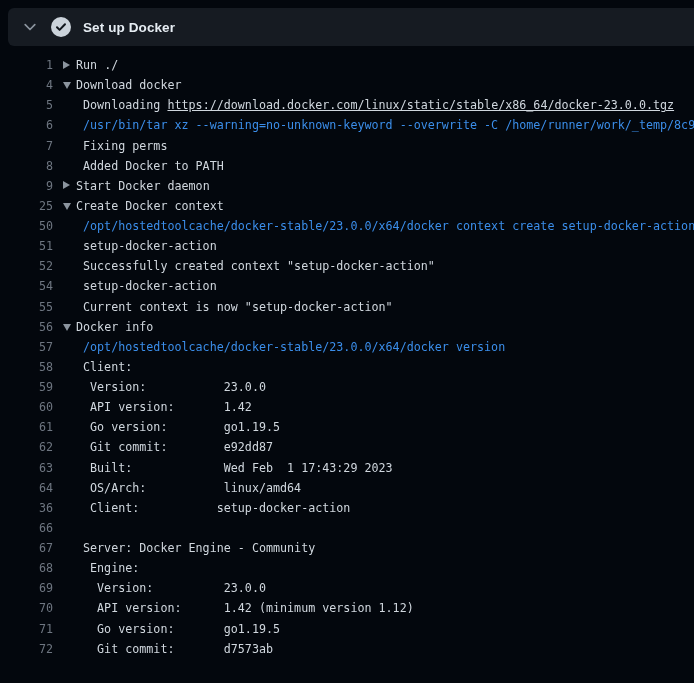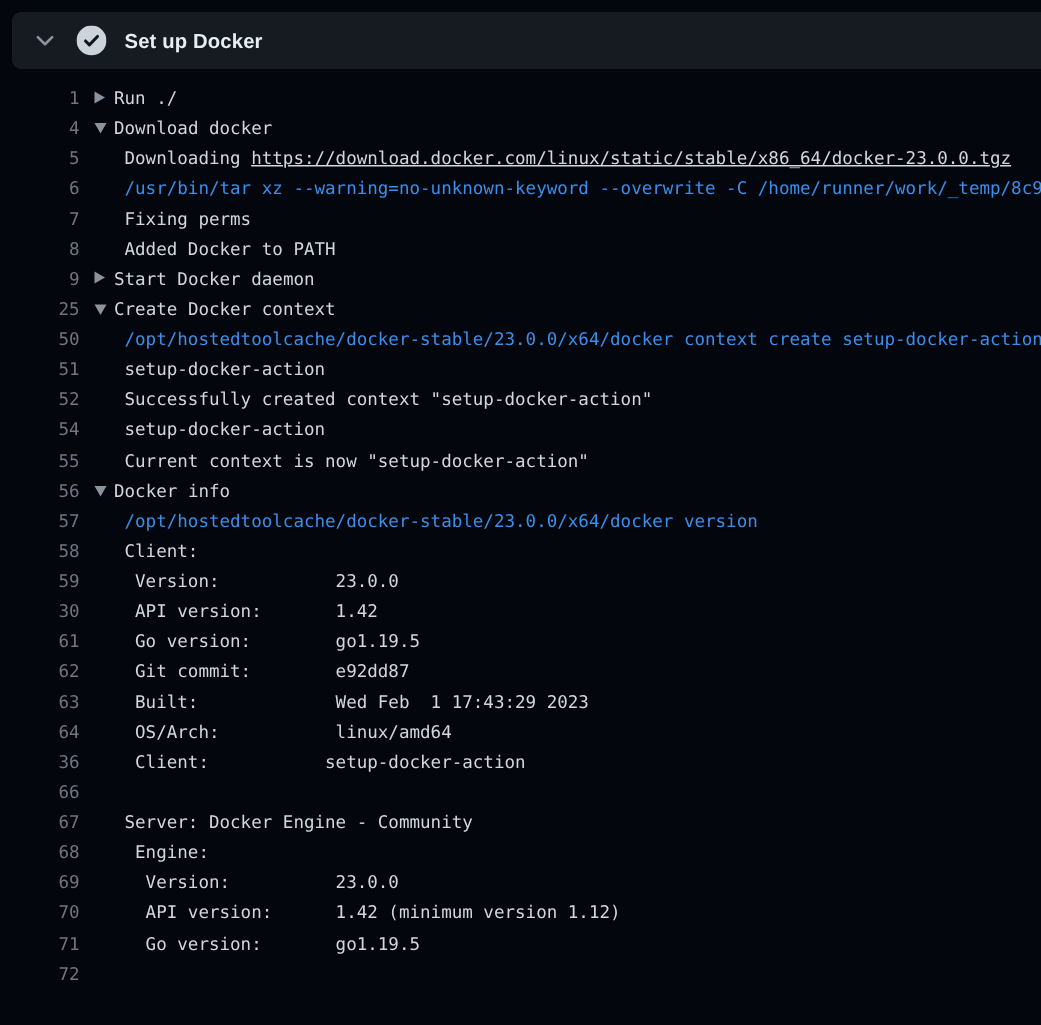--- a/index.html
+++ b/index.html
@@ -117,26 +117,26 @@
     <div class="row group"><a class="num">25</a><span class="marker down"></span><div class="content"><span class="gtitle">Create Docker context</span></div></div>
     <div class="row"><a class="num">50</a><div class="content"><span class="cmd">/opt/hostedtoolcache/docker-stable/23.0.0/x64/docker context create setup-docker-action</span></div></div>
     <div class="row"><a class="num">51</a><div class="content"><span class="txt">setup-docker-action</span></div></div>
     <div class="row"><a class="num">52</a><div class="content"><span class="txt">Successfully created context "setup-docker-action"</span></div></div>
     <div class="row"><a class="num">54</a><div class="content"><span class="txt">setup-docker-action</span></div></div>
     <div class="row"><a class="num">55</a><div class="content"><span class="txt">Current context is now "setup-docker-action"</span></div></div>
     <div class="row group"><a class="num">56</a><span class="marker down"></span><div class="content"><span class="gtitle">Docker info</span></div></div>
     <div class="row"><a class="num">57</a><div class="content"><span class="cmd">/opt/hostedtoolcache/docker-stable/23.0.0/x64/docker version</span></div></div>
     <div class="row"><a class="num">58</a><div class="content"><span class="txt">Client:</span></div></div>
     <div class="row"><a class="num">59</a><div class="content"><span class="txt"> Version:           23.0.0</span></div></div>
-    <div class="row"><a class="num">30</a><div class="content"><span class="txt"> API version:       1.42</span></div></div>
+    <div class="row"><a class="num">60</a><div class="content"><span class="txt"> API version:       1.42</span></div></div>
     <div class="row"><a class="num">61</a><div class="content"><span class="txt"> Go version:        go1.19.5</span></div></div>
     <div class="row"><a class="num">62</a><div class="content"><span class="txt"> Git commit:        e92dd87</span></div></div>
     <div class="row"><a class="num">63</a><div class="content"><span class="txt"> Built:             Wed Feb  1 17:43:29 2023</span></div></div>
     <div class="row"><a class="num">64</a><div class="content"><span class="txt"> OS/Arch:           linux/amd64</span></div></div>
     <div class="row"><a class="num">36</a><div class="content"><span class="txt"> Client:           setup-docker-action</span></div></div>
     <div class="row"><a class="num">66</a><div class="content"><span class="txt"></span></div></div>
     <div class="row"><a class="num">67</a><div class="content"><span class="txt">Server: Docker Engine - Community</span></div></div>
     <div class="row"><a class="num">68</a><div class="content"><span class="txt"> Engine:</span></div></div>
     <div class="row"><a class="num">69</a><div class="content"><span class="txt">  Version:          23.0.0</span></div></div>
     <div class="row"><a class="num">70</a><div class="content"><span class="txt">  API version:      1.42 (minimum version 1.12)</span></div></div>
     <div class="row"><a class="num">71</a><div class="content"><span class="txt">  Go version:       go1.19.5</span></div></div>
-    <div class="row"><a class="num">72</a></div>
+    <div class="row"><a class="num">72</a><div class="content"><span class="txt">  Git commit:       d7573ab</span></div></div>
   </div>
 
 </body></html>

